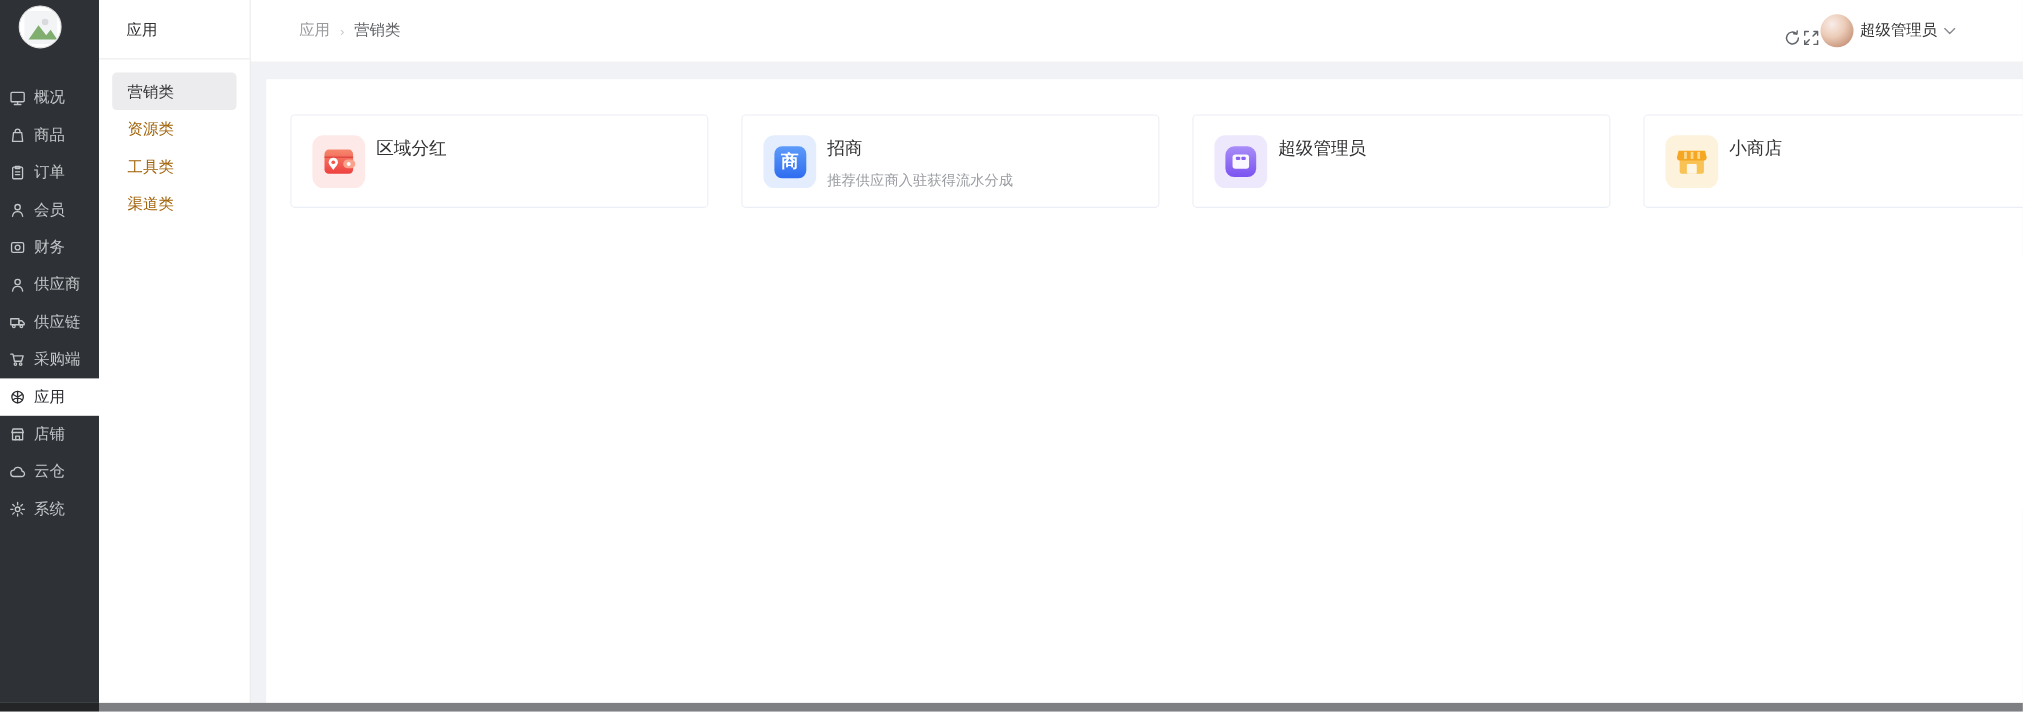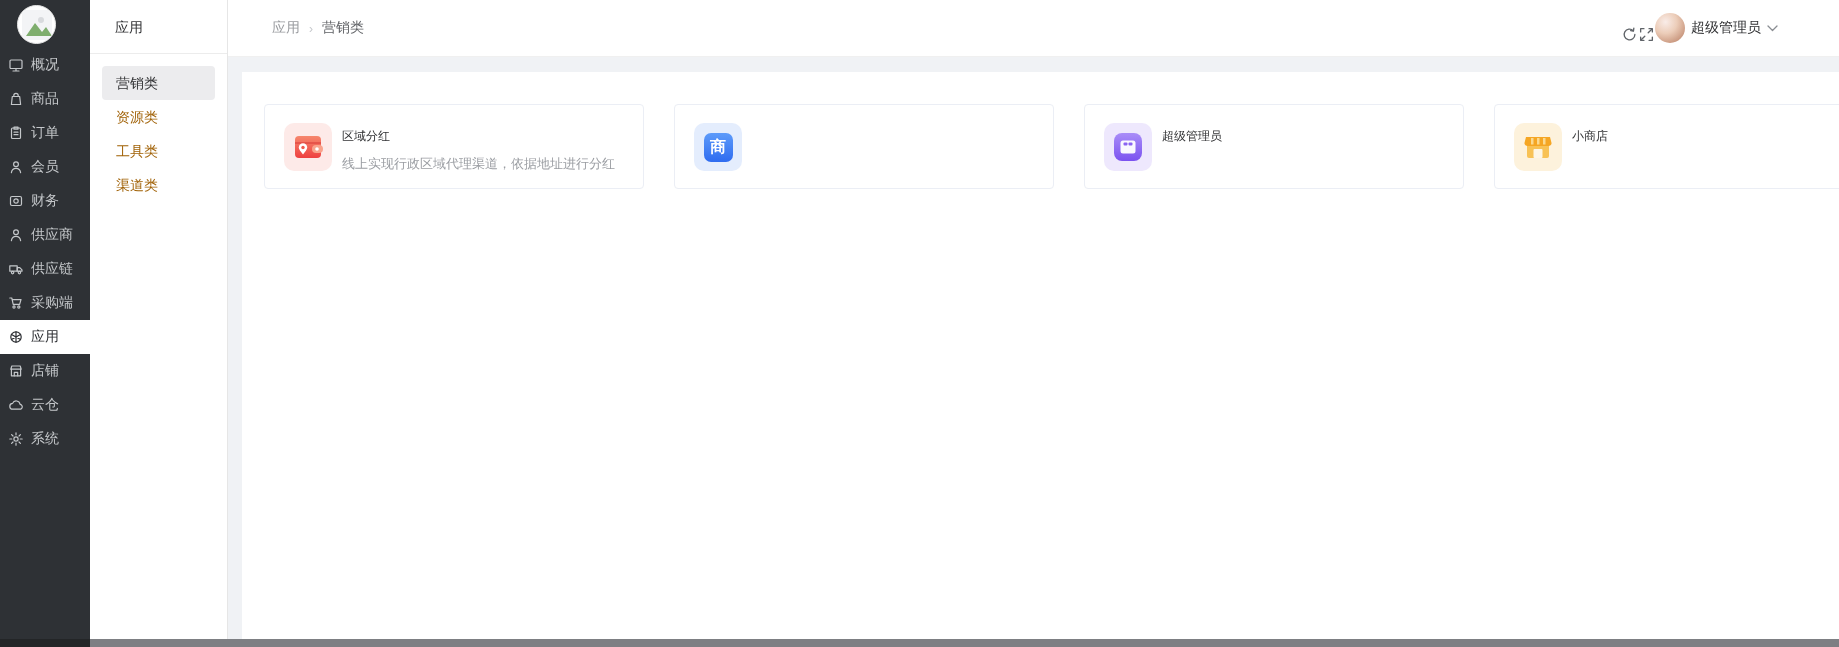--- a/index.html
+++ b/index.html
@@ -5,21 +5,21 @@
   * { margin:0; padding:0; box-sizing:border-box; }
   html,body { width:1839px; height:647px; overflow:hidden; }
   body { font-family:"Liberation Sans","DejaVu Sans",sans-serif; background:#f0f2f5; }
   .app { display:flex; height:639px; }
 
   
   .rail { width:90px; background:#2e3135; color:#c4c7ca; flex-shrink:0; }
   .rail-logo { width:39px; height:39px; border-radius:50%; background:#fff; border:1px solid #e4e4e4;
                margin:5px 0 0 17px; overflow:hidden; display:flex; align-items:center; justify-content:center; }
   .rail-logo svg { width:30px; height:30px; }
-  .rail-nav { margin-top:4px; }
+  .rail-nav { margin-top:28px; }
   .rail-item { height:34px; display:flex; align-items:center; padding-left:8px; font-size:14px; cursor:pointer; }
   .rail-item.active { background:#ffffff; color:#2b2d31; }
   .rail-icon { width:16px; height:16px; margin-right:7px; display:inline-flex; flex-shrink:0; }
   .rail-icon svg { width:16px; height:16px; fill:none; stroke:currentColor; stroke-width:1.2; stroke-linecap:round; stroke-linejoin:round; }
 
   
   .submenu { width:138px; background:#fff; border-right:1px solid #e6e6e6; flex-shrink:0; }
   .submenu-title { height:54px; line-height:54px; padding-left:25px; font-size:14px; color:#303133; border-bottom:1px solid #ececec; }
   .submenu-list { padding:12px 12px 0 12px; }
   .submenu-item { height:34px; line-height:34px; padding-left:14px; font-size:14px; color:#a16207; border-radius:4px; cursor:pointer; }
@@ -48,21 +48,21 @@
   .panel { background:#fff; width:100%; height:100%; padding:32px 0 0 22px; overflow:hidden; }
   .cards { width:1610px; display:flex; flex-wrap:wrap; gap:20px 30px; }
   .card { width:380px; height:85px; border:1px solid #ebeef5; border-radius:4px; background:#fff;
           display:flex; padding:18px 0 0 19px; cursor:pointer; }
   .tile { width:48px; height:48px; border-radius:10px; flex-shrink:0;
           display:flex; align-items:center; justify-content:center; }
   .tile svg { width:48px; height:48px; }
   .badge-char { width:29px; height:29px; border-radius:7px; background:linear-gradient(180deg,#5d9bfa,#2f6cf0);
                 color:#fff; font-size:16px; font-weight:bold; display:flex; align-items:center; justify-content:center; }
   .card-text { margin-left:10px; padding-top:2px; min-width:0; }
-  .card-name { font-size:12px; color:#303133; line-height:22px; white-space:nowrap; }
+  .card-name { font-size:16px; color:#303133; line-height:22px; white-space:nowrap; }
   .card-desc { font-size:13px; color:#9a9da2; margin-top:8px; white-space:nowrap; }
   .card-desc:empty { display:none; }
 
   
   .bottom-strip { height:8px; display:flex; }
   .strip-left { width:90px; background:#232527; }
   .strip-rest { flex:1; background:#7d7f83; }
 </style>
 </head>
 <body>
@@ -251,27 +251,30 @@
                   <path d="M11 20h26" stroke="#e04a42" stroke-width="1.4"></path>
                   <rect x="28" y="22" width="11" height="8" rx="4" fill="#f9a38c"></rect>
                   <circle cx="33" cy="26" r="1.8" fill="#fff"></circle>
                   <circle cx="19" cy="24.5" r="4.2" fill="#fff"></circle>
                   <path d="M19 31.5l-3.2-4.2h6.4z" fill="#fff"></path>
                   <circle cx="19" cy="24.5" r="1.7" fill="#ef5a4e"></circle>
                 </svg>
               </div>
     <div class="card-text">
       <div class="card-name">区域分红</div>
-      <div class="card-desc">线上实现行政区域代理渠道，依据地址进行分红</div>
     </div>
   </div>
             <div class="card">
     <div class="tile" style="background: rgb(228, 237, 253);">
                 <div class="badge-char">商</div>
               </div>
+    <div class="card-text">
+      <div class="card-name">招商</div>
+      <div class="card-desc">推荐供应商入驻获得流水分成</div>
+    </div>
   </div>
             <div class="card">
     <div class="tile" style="background: rgb(238, 232, 253);">
                 <svg viewBox="0 0 48 48">
                   <defs>
                     <linearGradient id="gp" x1="0" y1="0" x2="0" y2="1">
                       <stop offset="0" stop-color="#a98df8"></stop>
                       <stop offset="1" stop-color="#7b52f0"></stop>
                     </linearGradient>
                   </defs>

